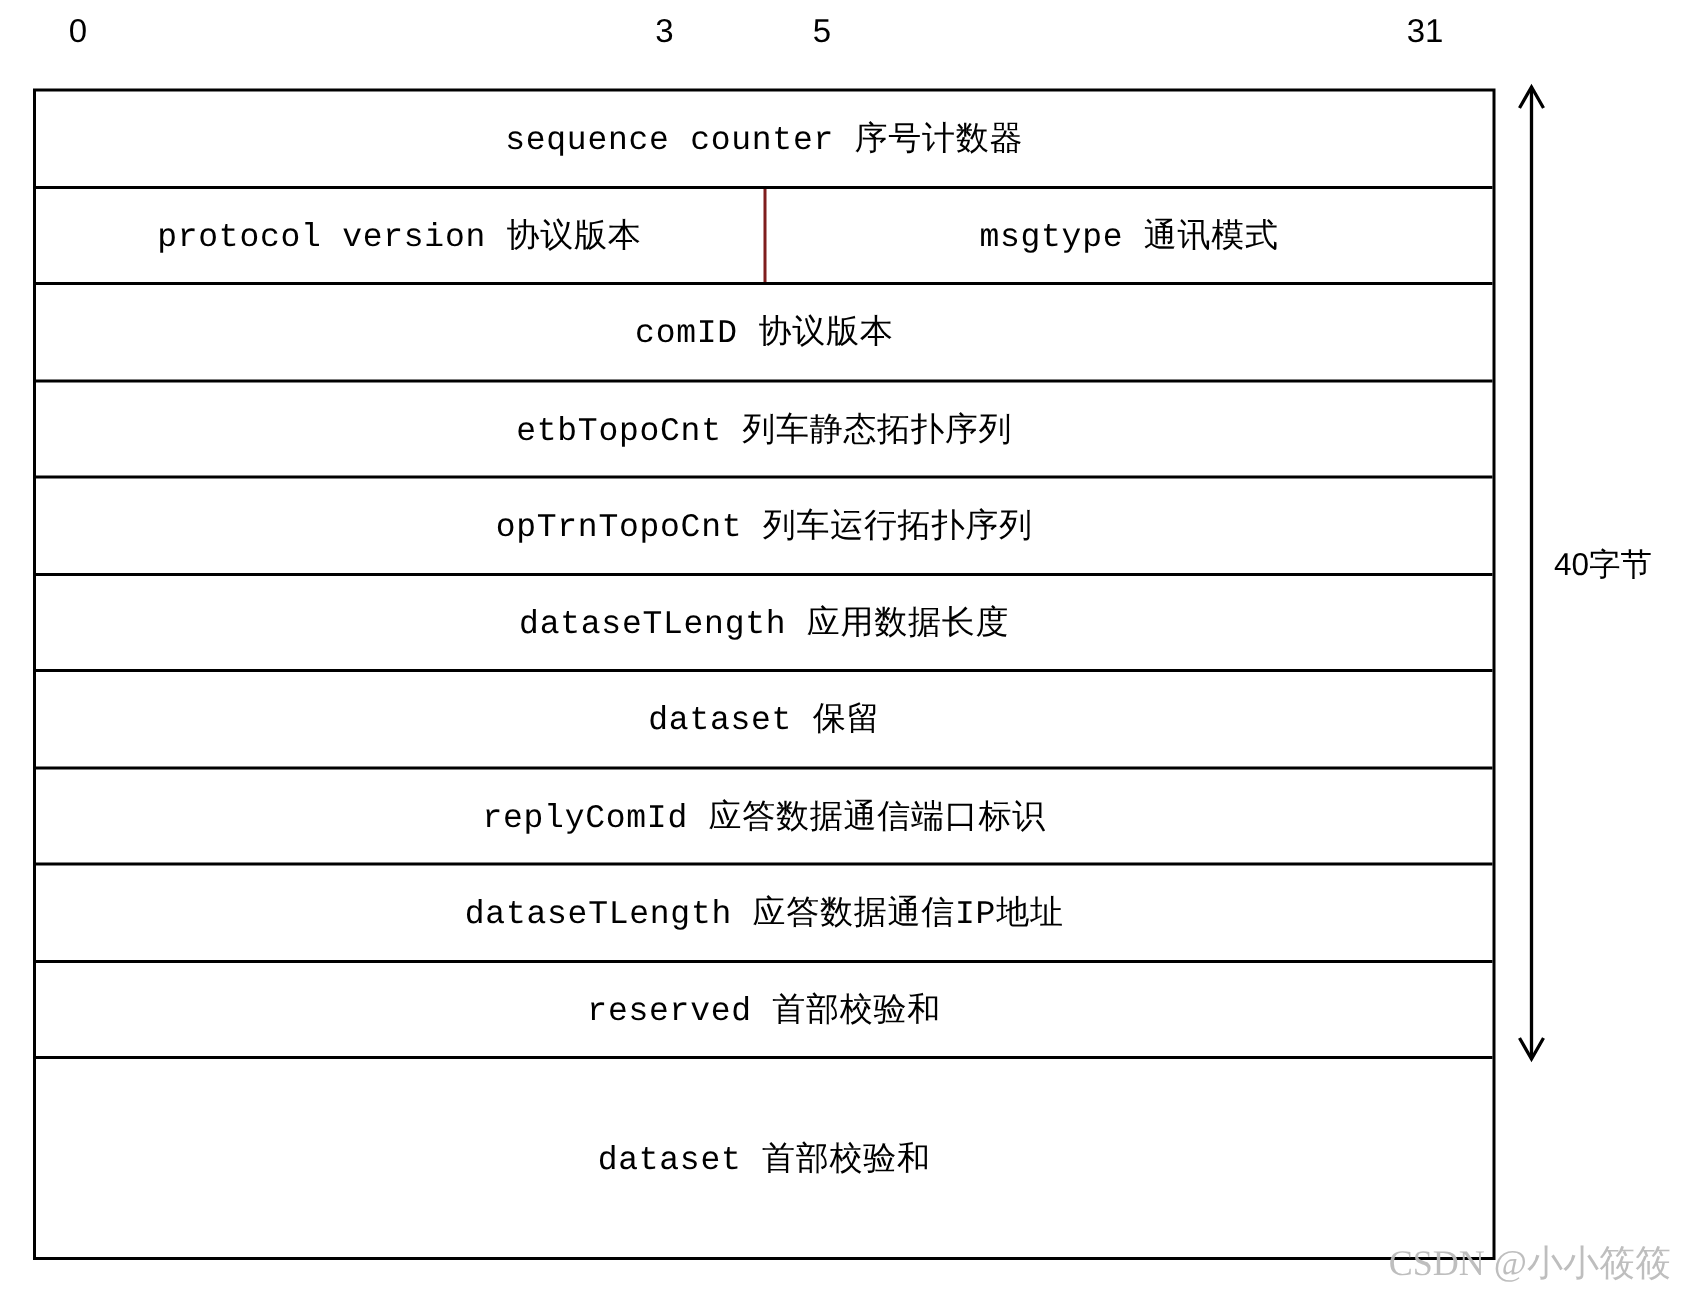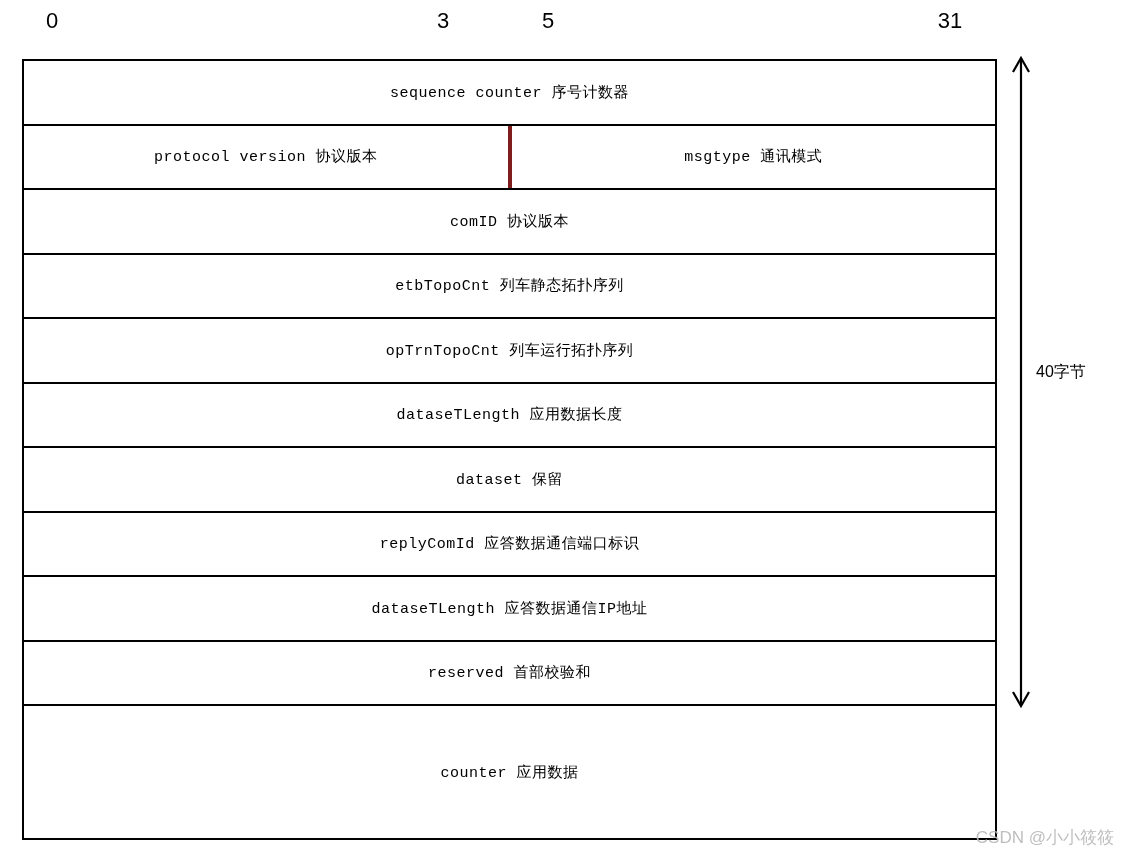--- a/index.html
+++ b/index.html
@@ -54,53 +54,53 @@
   }
   .prow:first-child { border-top: none; }
   .prow.dataset-row { flex: 0 0 134px; }
   .pcell {
     flex: 1 1 0;
     display: flex;
     align-items: center;
     justify-content: center;
     box-sizing: border-box;
     font-family: "Liberation Mono", "DejaVu Sans Mono", monospace;
-    font-size: 15px;
+    font-size: 22px;
     letter-spacing: 0.5px;
     white-space: nowrap;
     overflow: hidden;
   }
-  .prow.split .pcell + .pcell { border-left: 4px solid #7f1d1d; }
+  .prow.split .pcell + .pcell { border-left: 2px solid #7f1d1d; }
 
   
   .span-arrow {
     position: absolute;
     left: 1006px;
     top: 55px;
   }
   .size-label {
     position: absolute;
     left: 1036px;
     top: 362px;
-    font-size: 16px;
+    font-size: 21px;
     font-weight: 500;
     color: #000000;
     white-space: nowrap;
     font-family: "Liberation Sans", sans-serif;
   }
 
   
   .watermark {
     position: absolute;
     right: 8px;
     top: 826px;
-    font-size: 17px;
+    font-size: 24px;
     color: rgba(186, 186, 186, 0.95);
     white-space: nowrap;
-    font-family: Liberation Sans, sans-serif;
+    font-family: Liberation Serif, serif;
     z-index: 5;
   }
 </style>
 </head>
 <body>
 
 <div class="stage">
 
   <div class="bit-labels">
     <span class="bit-0">0</span>
@@ -135,21 +135,21 @@
     <div class="prow">
       <div class="pcell">replyComId 应答数据通信端口标识</div>
     </div>
     <div class="prow">
       <div class="pcell">dataseTLength 应答数据通信IP地址</div>
     </div>
     <div class="prow">
       <div class="pcell">reserved 首部校验和</div>
     </div>
     <div class="prow dataset-row">
-      <div class="pcell">counter 应用数据</div>
+      <div class="pcell">dataset 首部校验和</div>
     </div>
   </div>
 
   <svg class="span-arrow" width="30" height="654" viewBox="0 0 30 654">
     <line x1="15" y1="4" x2="15" y2="650" stroke="#000000" stroke-width="2.2"></line>
     <polyline points="7,17 15,3 23,17" fill="none" stroke="#000000" stroke-width="2.2"></polyline>
     <polyline points="7,637 15,651 23,637" fill="none" stroke="#000000" stroke-width="2.2"></polyline>
   </svg>
 
   <div class="size-label">40字节</div>

